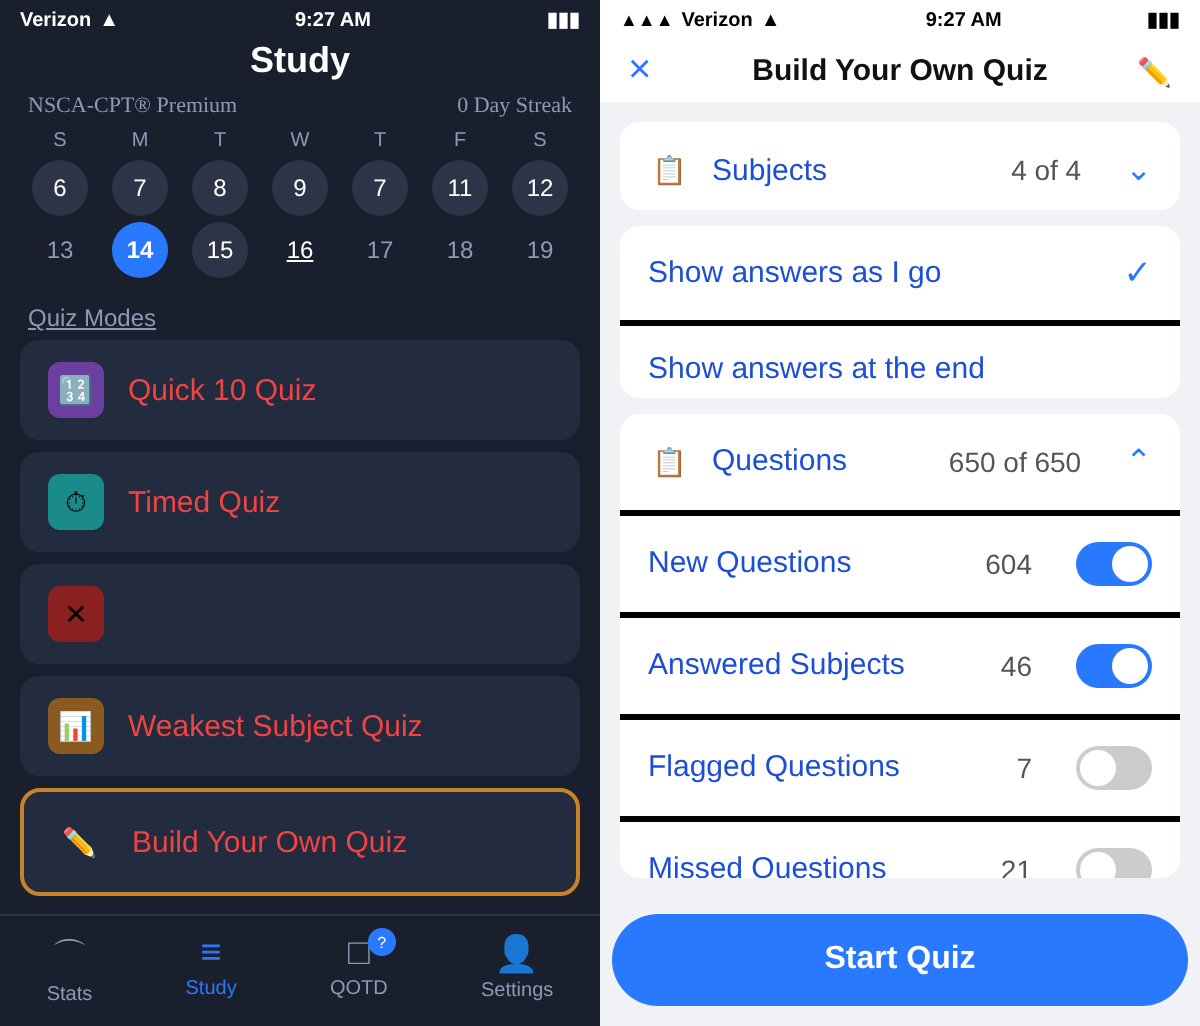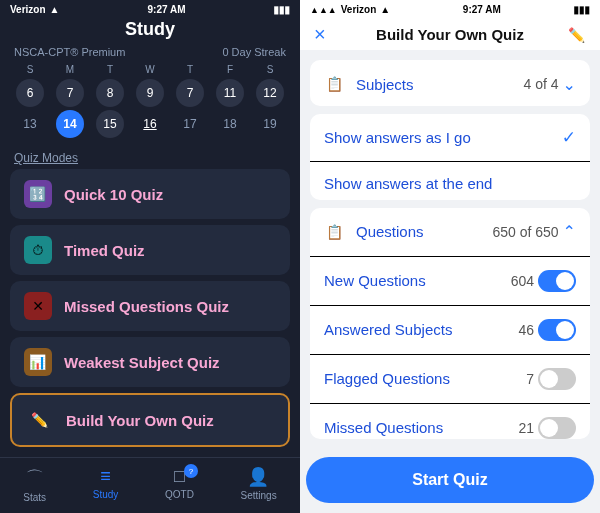--- a/index.html
+++ b/index.html
@@ -43,20 +43,21 @@
       font-weight: 600;
       color: #fff;
     }
 
     .streak-row {
       display: flex;
       justify-content: space-between;
       padding: 2px 14px;
       font-size: 11px;
       color: #8a9bb5;
+      font-family: Liberation Serif, serif;
     }
 
     .calendar {
       padding: 4px 10px;
     }
     .cal-header {
       display: grid;
       grid-template-columns: repeat(7, 1fr);
       text-align: center;
       font-size: 10px;
@@ -133,22 +134,22 @@
       font-size: 14px;
       flex-shrink: 0;
     }
     .quiz-icon.purple { background: #6b3fa0; }
     .quiz-icon.teal { background: #1a8a8a; }
     .quiz-icon.red { background: #8a2020; }
     .quiz-icon.orange { background: #8a5a20; }
     .quiz-icon.pencil { background: transparent; }
     .quiz-label {
       font-size: 15px;
-      color: #f9a8d4;
-      font-weight: 700;
+      color: #ef4444;
+      font-weight: 400;
     }
 
     .bottom-nav {
       display: flex;
       justify-content: space-around;
       padding: 8px 0 10px;
       border-top: 1px solid #2d3447;
     }
     .nav-item {
       display: flex;
@@ -239,21 +240,21 @@
     .card {
       background: #fff;
       border-radius: 10px;
       overflow: hidden;
     }
 
     .card-row {
       display: flex;
       align-items: center;
       padding: 13px 14px;
-      border-bottom: 1px solid #000000;
+      border-bottom: 3px solid #000000;
     }
     .card-row:last-child { border-bottom: none; }
 
     .card-icon {
       width: 22px;
       height: 22px;
       margin-right: 10px;
       color: #555;
       font-size: 14px;
       display: flex;
@@ -262,21 +263,21 @@
     }
 
     .card-label {
       flex: 1;
       font-size: 15px;
       color: #1d4ed8;
     }
     .card-value {
       font-size: 14px;
       color: #555;
-      margin-right: 4px;
+      margin-right: 22px;
     }
     .chevron-down { color: #2979ff; font-size: 16px; }
     .chevron-up { color: #2979ff; font-size: 16px; }
     .checkmark { color: #2979ff; font-size: 17px; }
 
     .toggle {
       width: 38px;
       height: 22px;
       border-radius: 11px;
       display: flex;
@@ -370,21 +371,20 @@
     <div class="quiz-item">
       <div class="quiz-icon purple">🔢</div>
       <span class="quiz-label">Quick 10 Quiz</span>
     </div>
     <div class="quiz-item">
       <div class="quiz-icon teal">⏱</div>
       <span class="quiz-label">Timed Quiz</span>
     </div>
     <div class="quiz-item">
       <div class="quiz-icon red">✕</div>
-      <span class="quiz-label">Missed Questions Quiz</span>
     </div>
     <div class="quiz-item">
       <div class="quiz-icon orange">📊</div>
       <span class="quiz-label">Weakest Subject Quiz</span>
     </div>
     <div class="quiz-item highlighted">
       <div class="quiz-icon pencil">✏️</div>
       <span class="quiz-label">Build Your Own Quiz</span>
     </div>
   </div>

